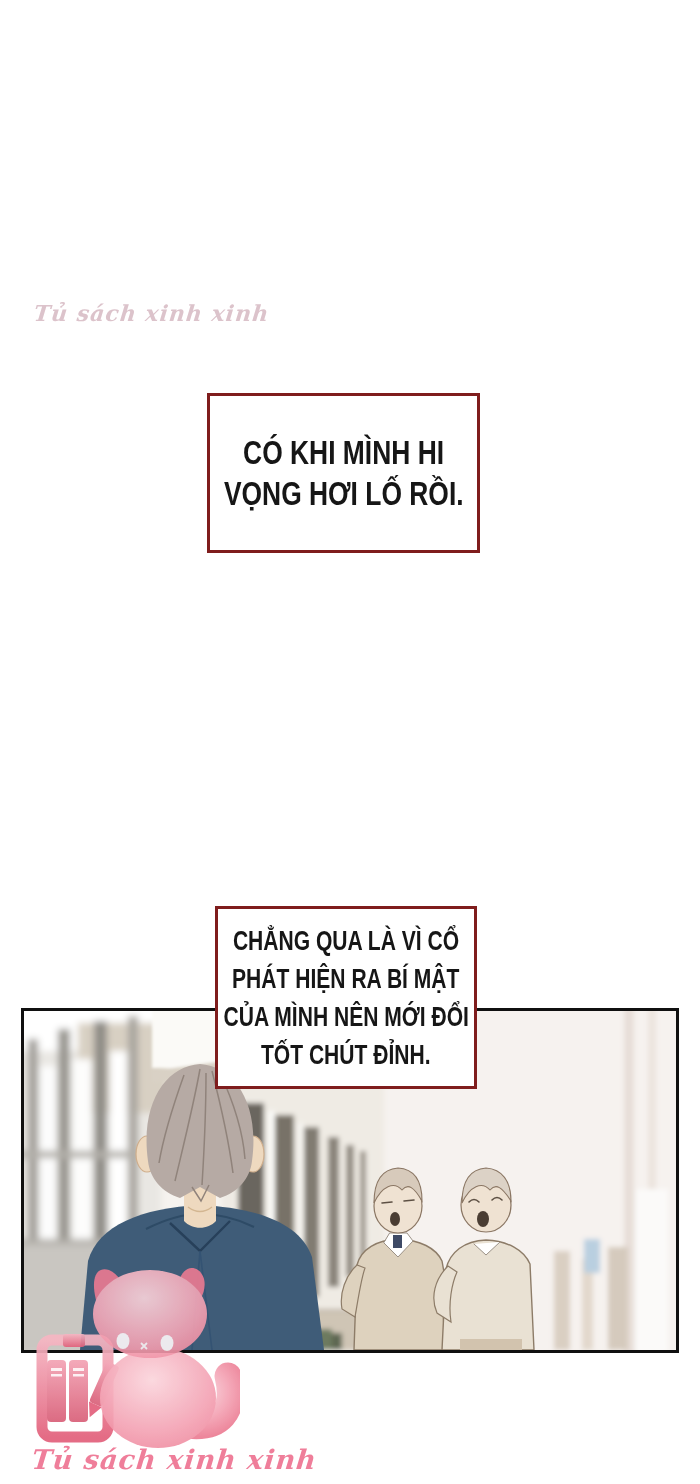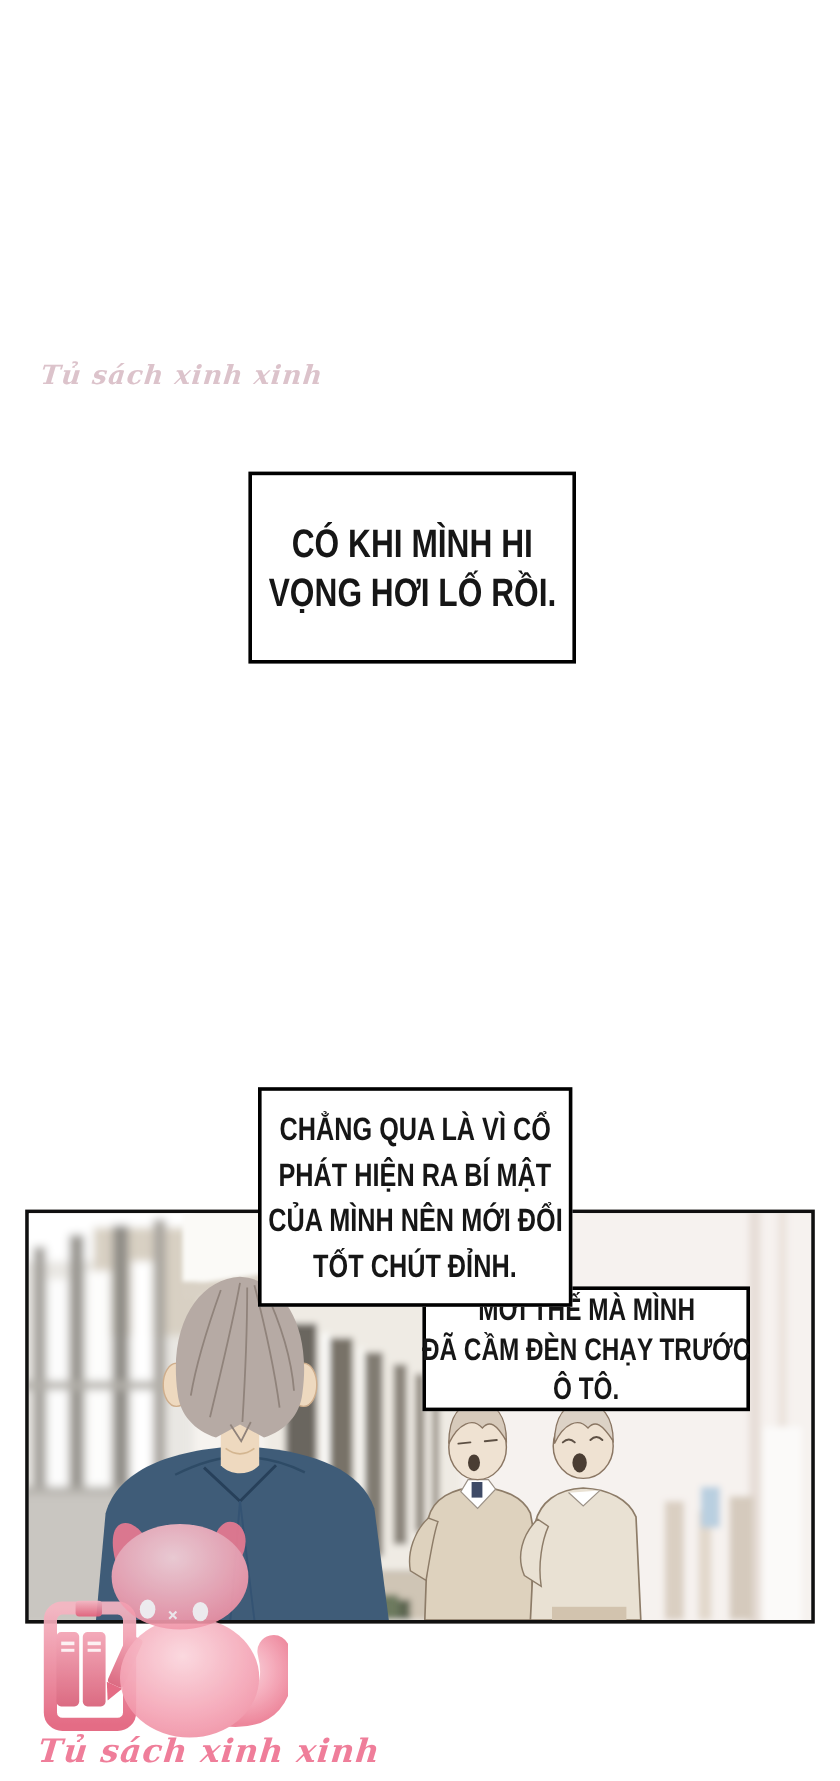--- a/index.html
+++ b/index.html
@@ -2,21 +2,21 @@
 <html><head>
 <meta charset="utf-8">
 <style>
   html,body{margin:0;padding:0;background:#ffffff;}
   .page{position:relative;width:700px;height:1484px;background:#ffffff;overflow:hidden;
         font-family:"Liberation Sans",sans-serif;}
   .watermark{position:absolute;font-family:"DejaVu Serif",serif;font-style:italic;font-weight:bold;
              white-space:nowrap;transform:skewX(-6deg);}
   .watermark.top{left:34px;top:300px;font-size:22px;color:#dcc3cb;letter-spacing:1px;}
   .watermark.bottom{left:32px;top:1444px;font-size:27px;color:#ef7e9a;letter-spacing:1px;z-index:45;}
-  .speech-box{position:absolute;background:#ffffff;border:3px solid #000000;box-sizing:border-box;
+  .speech-box{position:absolute;background:#ffffff;border:3px solid #7f1d1d;box-sizing:border-box;
               display:flex;flex-direction:column;justify-content:center;align-items:center;}
   .speech-line{font-weight:700;color:#161616;white-space:nowrap;transform:scaleX(0.8);
                transform-origin:50% 50%;letter-spacing:0px;}
   #box-a{left:207px;top:393px;width:273px;height:160px;z-index:20;}
   #box-a .speech-line{font-size:33px;line-height:41px;}
   #box-b{left:215px;top:906px;width:262px;height:183px;z-index:30;}
   #box-b .speech-line{font-size:27px;line-height:38px;transform:scaleX(0.78);}
   #box-c{left:352px;top:1072px;width:273px;height:104px;z-index:25;}
   #box-c .speech-line{font-size:26px;line-height:33px;transform:scaleX(0.78);}
   .panel{position:absolute;left:21px;top:1008px;width:658px;height:345px;box-sizing:border-box;
@@ -145,25 +145,20 @@
           <path d="M182,62 C182,102 180,142 178,174"></path>
           <path d="M188,60 C197,95 205,132 209,162"></path>
           <path d="M160,64 C150,92 140,122 135,152"></path>
           <path d="M196,62 C210,92 219,122 221,148"></path>
           <path d="M168,176 L177,190 L185,174"></path>
         </g>
       </g>
     </svg>
   </div>
 
-  <div class="speech-box" id="box-c">
-    <div class="speech-line">MỚI THẾ MÀ MÌNH</div>
-    <div class="speech-line">ĐÃ CẦM ĐÈN CHẠY TRƯỚC</div>
-    <div class="speech-line">Ô TÔ.</div>
-  </div>
 
   <div class="speech-box" id="box-b">
     <div class="speech-line">CHẲNG QUA LÀ VÌ CỔ</div>
     <div class="speech-line">PHÁT HIỆN RA BÍ MẬT</div>
     <div class="speech-line">CỦA MÌNH NÊN MỚI ĐỔI</div>
     <div class="speech-line">TỐT CHÚT ĐỈNH.</div>
   </div>
 
   <svg id="logo" viewBox="0 0 210 190">
     <defs>

